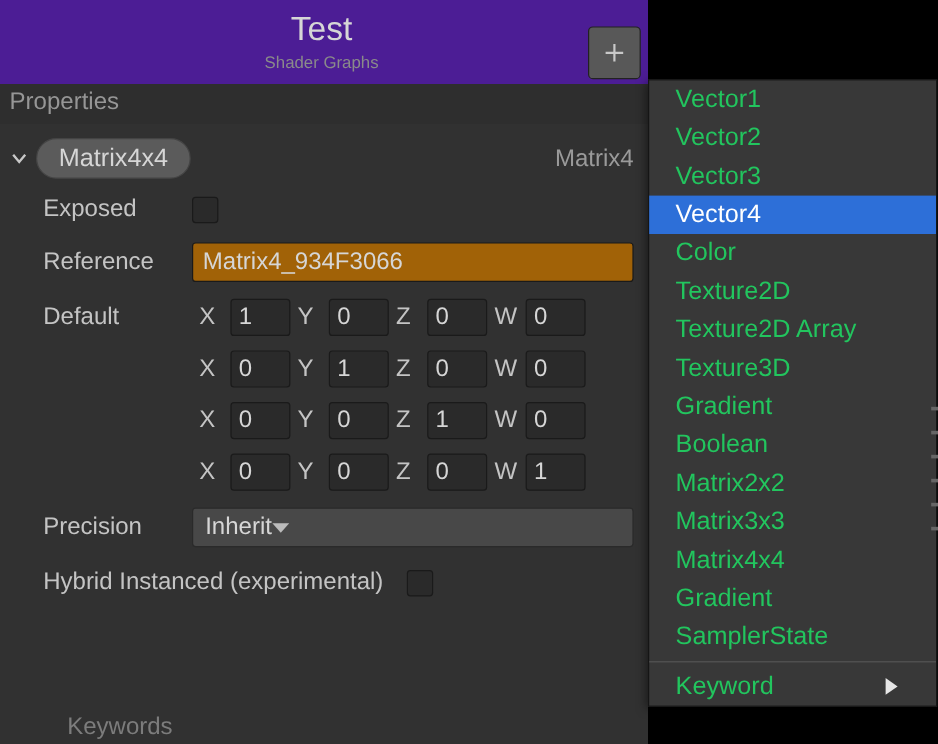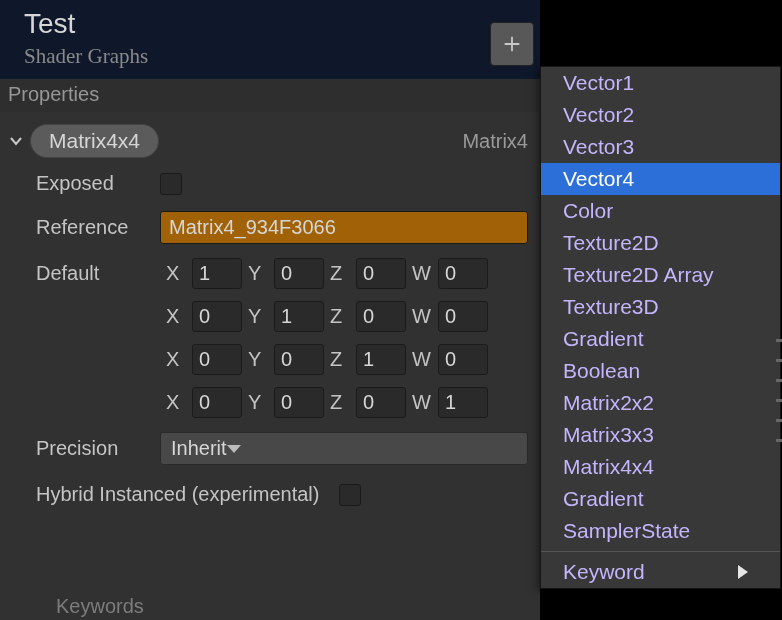--- a/index.html
+++ b/index.html
@@ -13,34 +13,34 @@
     position: relative;
   }
   .panel {
     position: absolute;
     left: 0; top: 0;
     width: 540px;
     height: 620px;
     background: #313131;
   }
   .header {
-    background: #0f172a;
-    padding: 8px 12px 10px 24px;
+    background: #4c1d95;
+    padding: 8px 12px 10px 8px;
     position: relative;
+    text-align: center;
   }
   .title {
     color: #d6d6d6;
     font-size: 28px;
     font-weight: 400;
   }
   .subtitle {
     color: #8a8a8a;
-    font-size: 21px;
+    font-size: 14px;
     margin-top: 4px;
-    font-family: Liberation Serif, serif;
   }
   .add-btn {
     position: absolute;
     right: 6px;
     top: 22px;
     width: 44px;
     height: 44px;
     background: #585858;
     border: 1px solid #222;
     border-radius: 4px;
@@ -158,21 +158,21 @@
   .menu {
     position: absolute;
     left: 540px;
     top: 66px;
     width: 241px;
     background: #383838;
     border: 1px solid #151515;
     box-shadow: -2px 2px 8px rgba(0,0,0,0.5);
   }
   .menu-item {
-    color: #c4b5fd;
+    color: #22c55e;
     font-size: 21px;
     padding: 4px 22px 4px 22px;
     cursor: pointer;
     white-space: nowrap;
   }
   .menu-item.selected {
     background: #2d6fd8;
     color: #fff;
   }
   .menu-sep {

